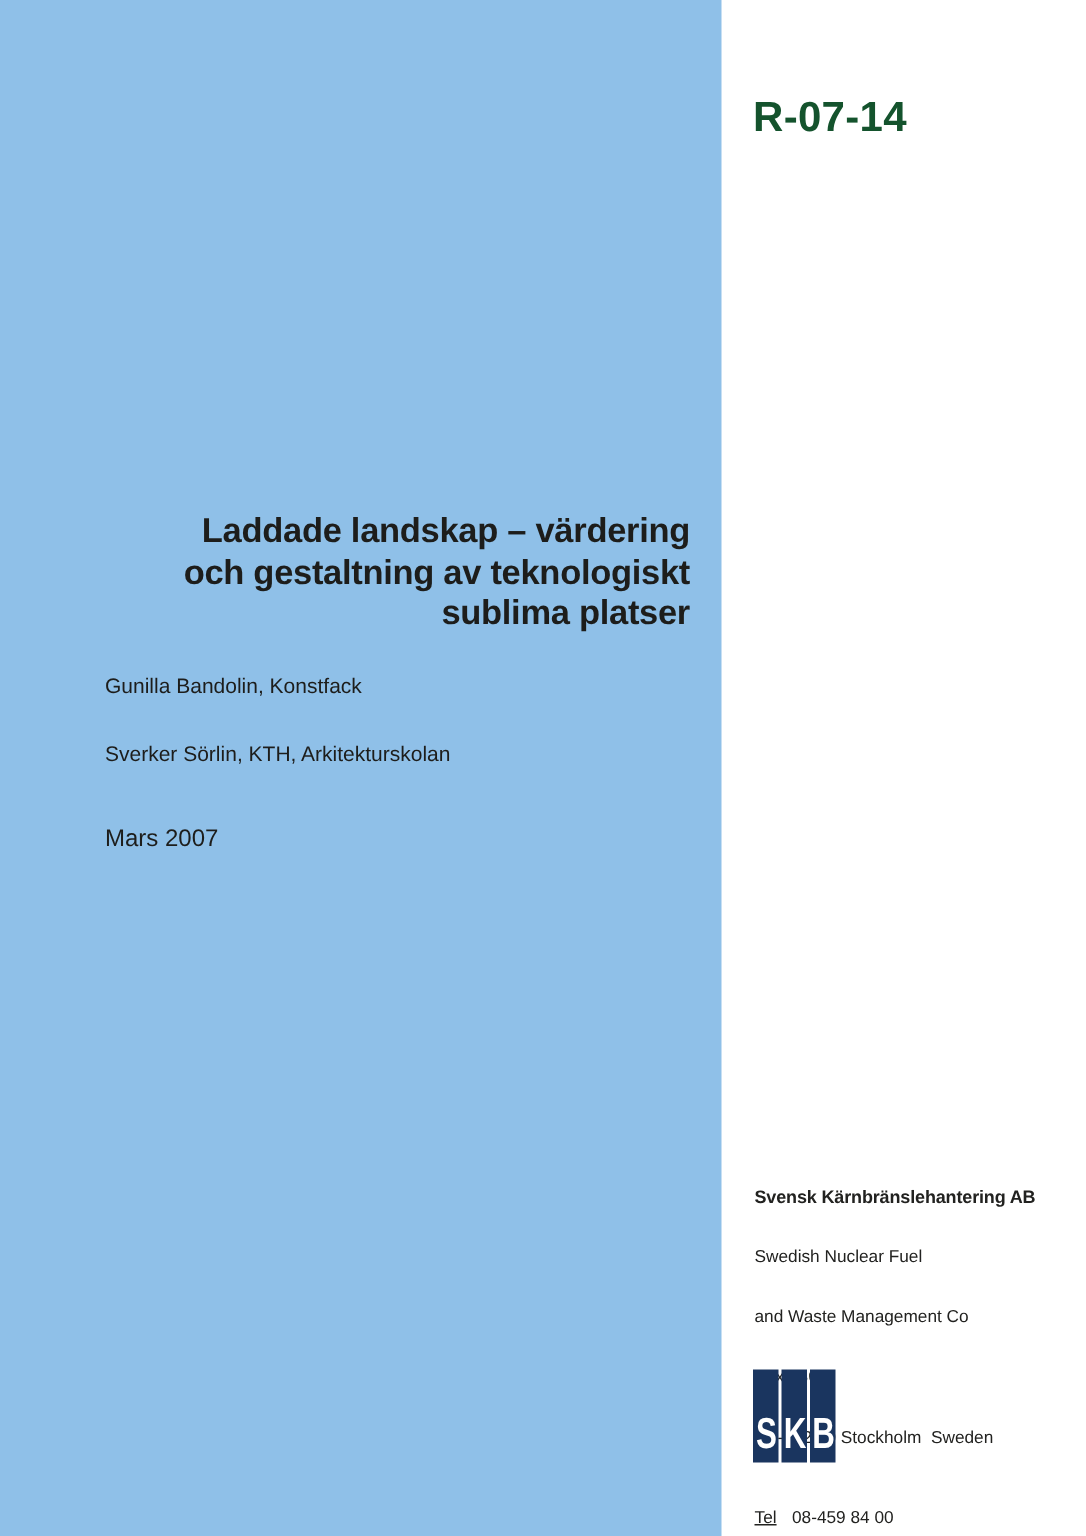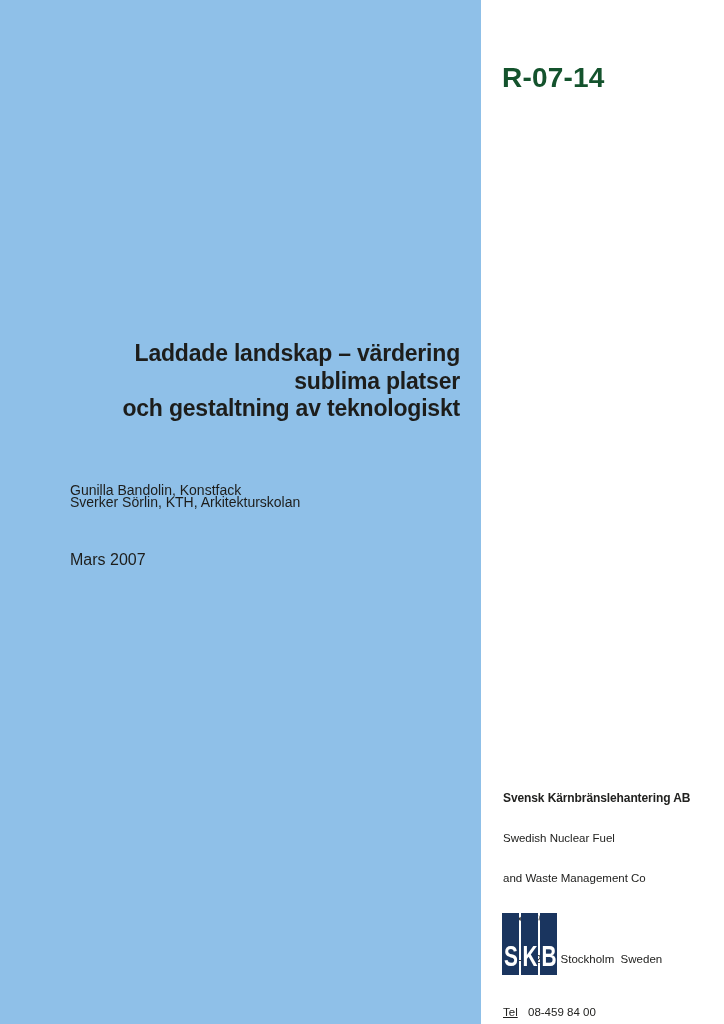--- a/index.html
+++ b/index.html
@@ -43,21 +43,21 @@
     letter-spacing: -0.2px;
     color: #1d1d1b;
     text-align: right;
   }
   .author {
     position: absolute;
     left: 70px;
     font-size: 14px;
     color: #1d1d1b;
   }
-  .author-1 { top: 482px; text-align: center; }
+  .author-1 { top: 449px; text-align: center; }
   .author-2 { top: 494px; }
   .pub-date {
     position: absolute;
     left: 70px;
     top: 551px;
     font-size: 16px;
     color: #1d1d1b;
   }
   .contact {
     position: absolute;
@@ -109,22 +109,22 @@
 <body>
 
 <div class="page">
 
   <div class="panel"></div>
 
   <div class="report-number">R-07-14</div>
 
   <div class="title-block">
     <div>Laddade landskap – värdering</div>
+    <div>och gestaltning av teknologiskt</div>
     <div>sublima platser</div>
-    <div>och gestaltning av teknologiskt</div>
   </div>
 
   <div class="author author-1">Gunilla Bandolin, Konstfack</div>
 
   <div class="author author-2">Sverker Sörlin, KTH, Arkitekturskolan</div>
 
   <div class="pub-date">Mars 2007</div>
 
   <div class="contact">
     <div class="company">Svensk Kärnbränslehantering AB</div>

